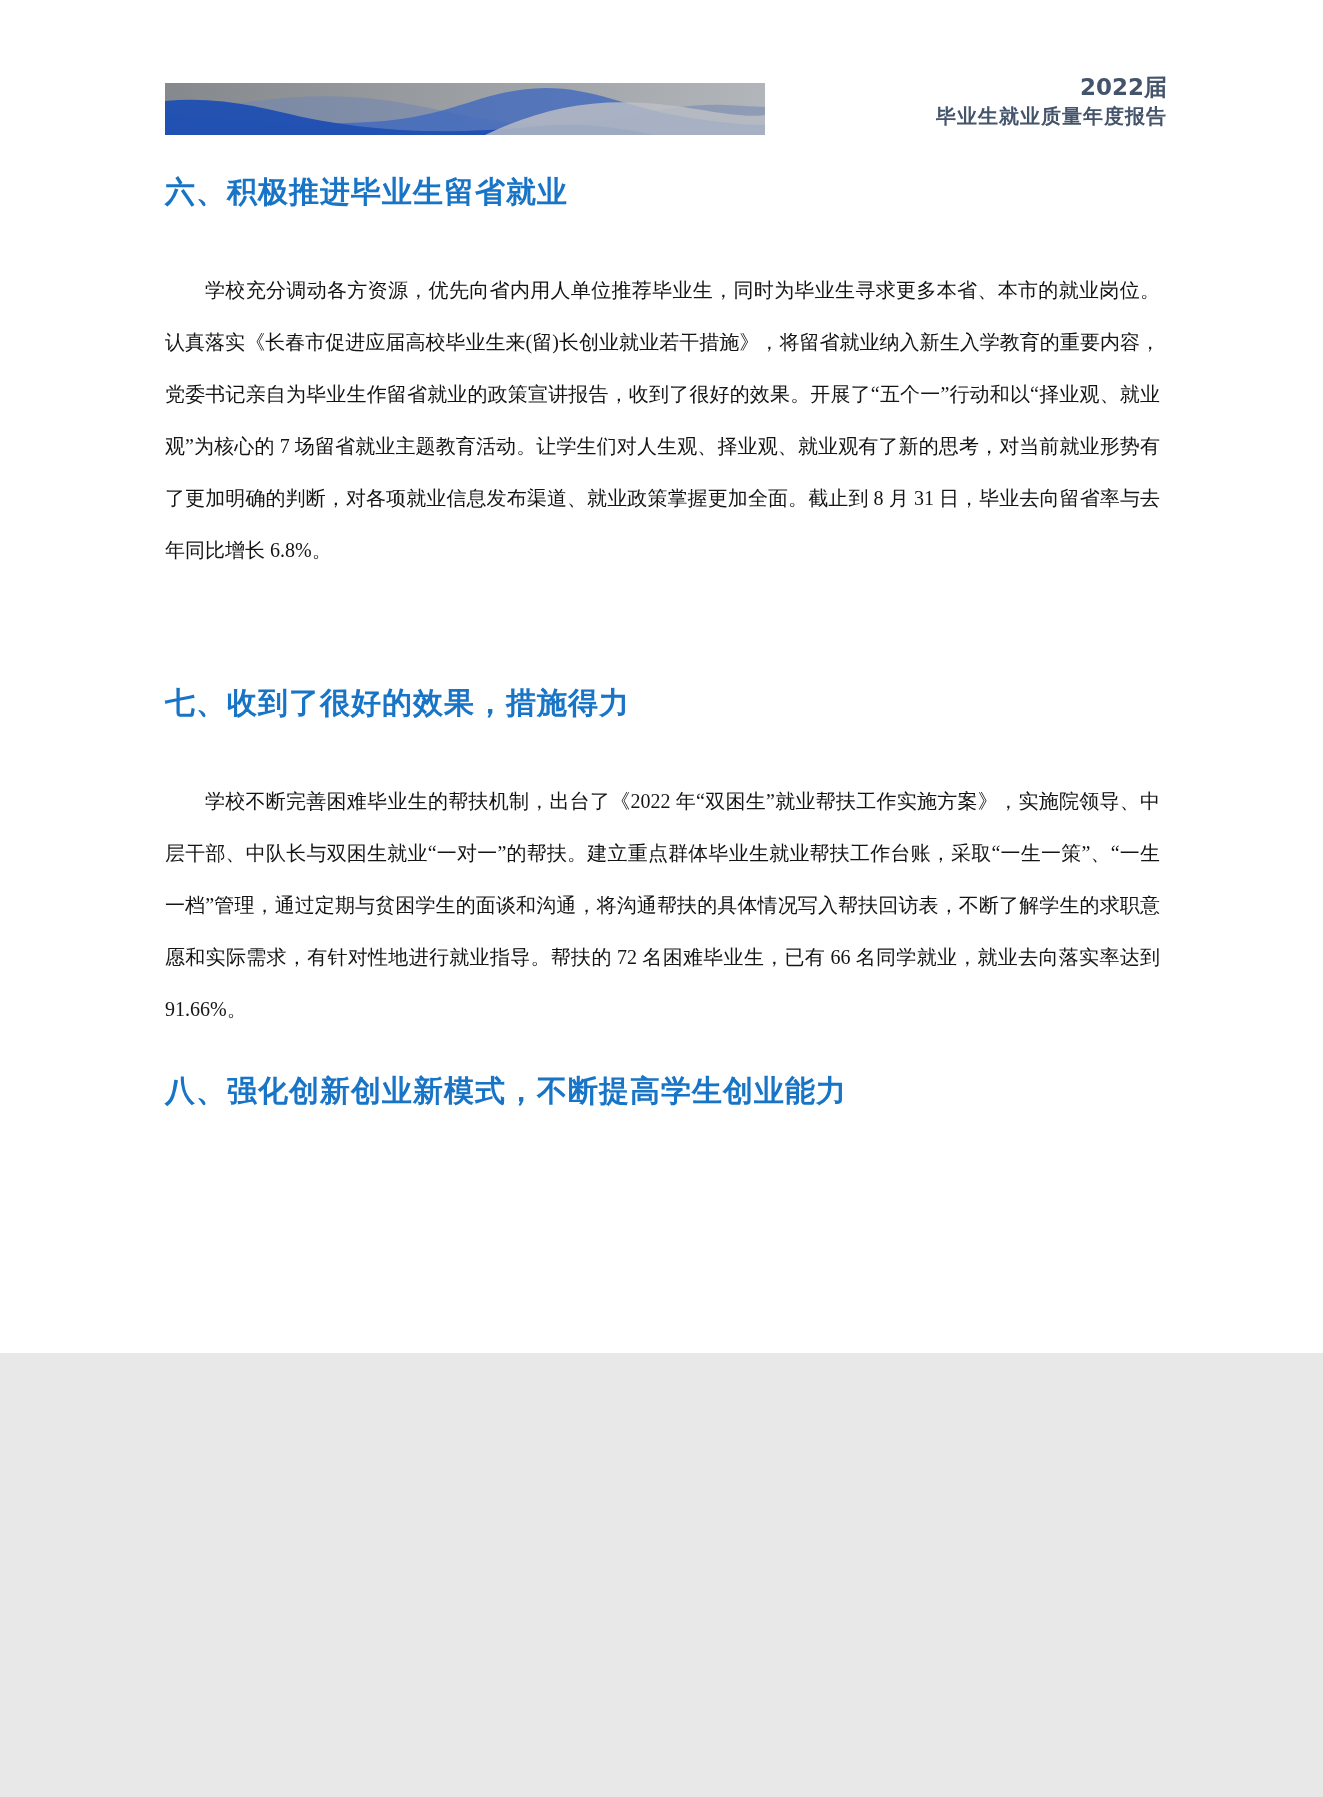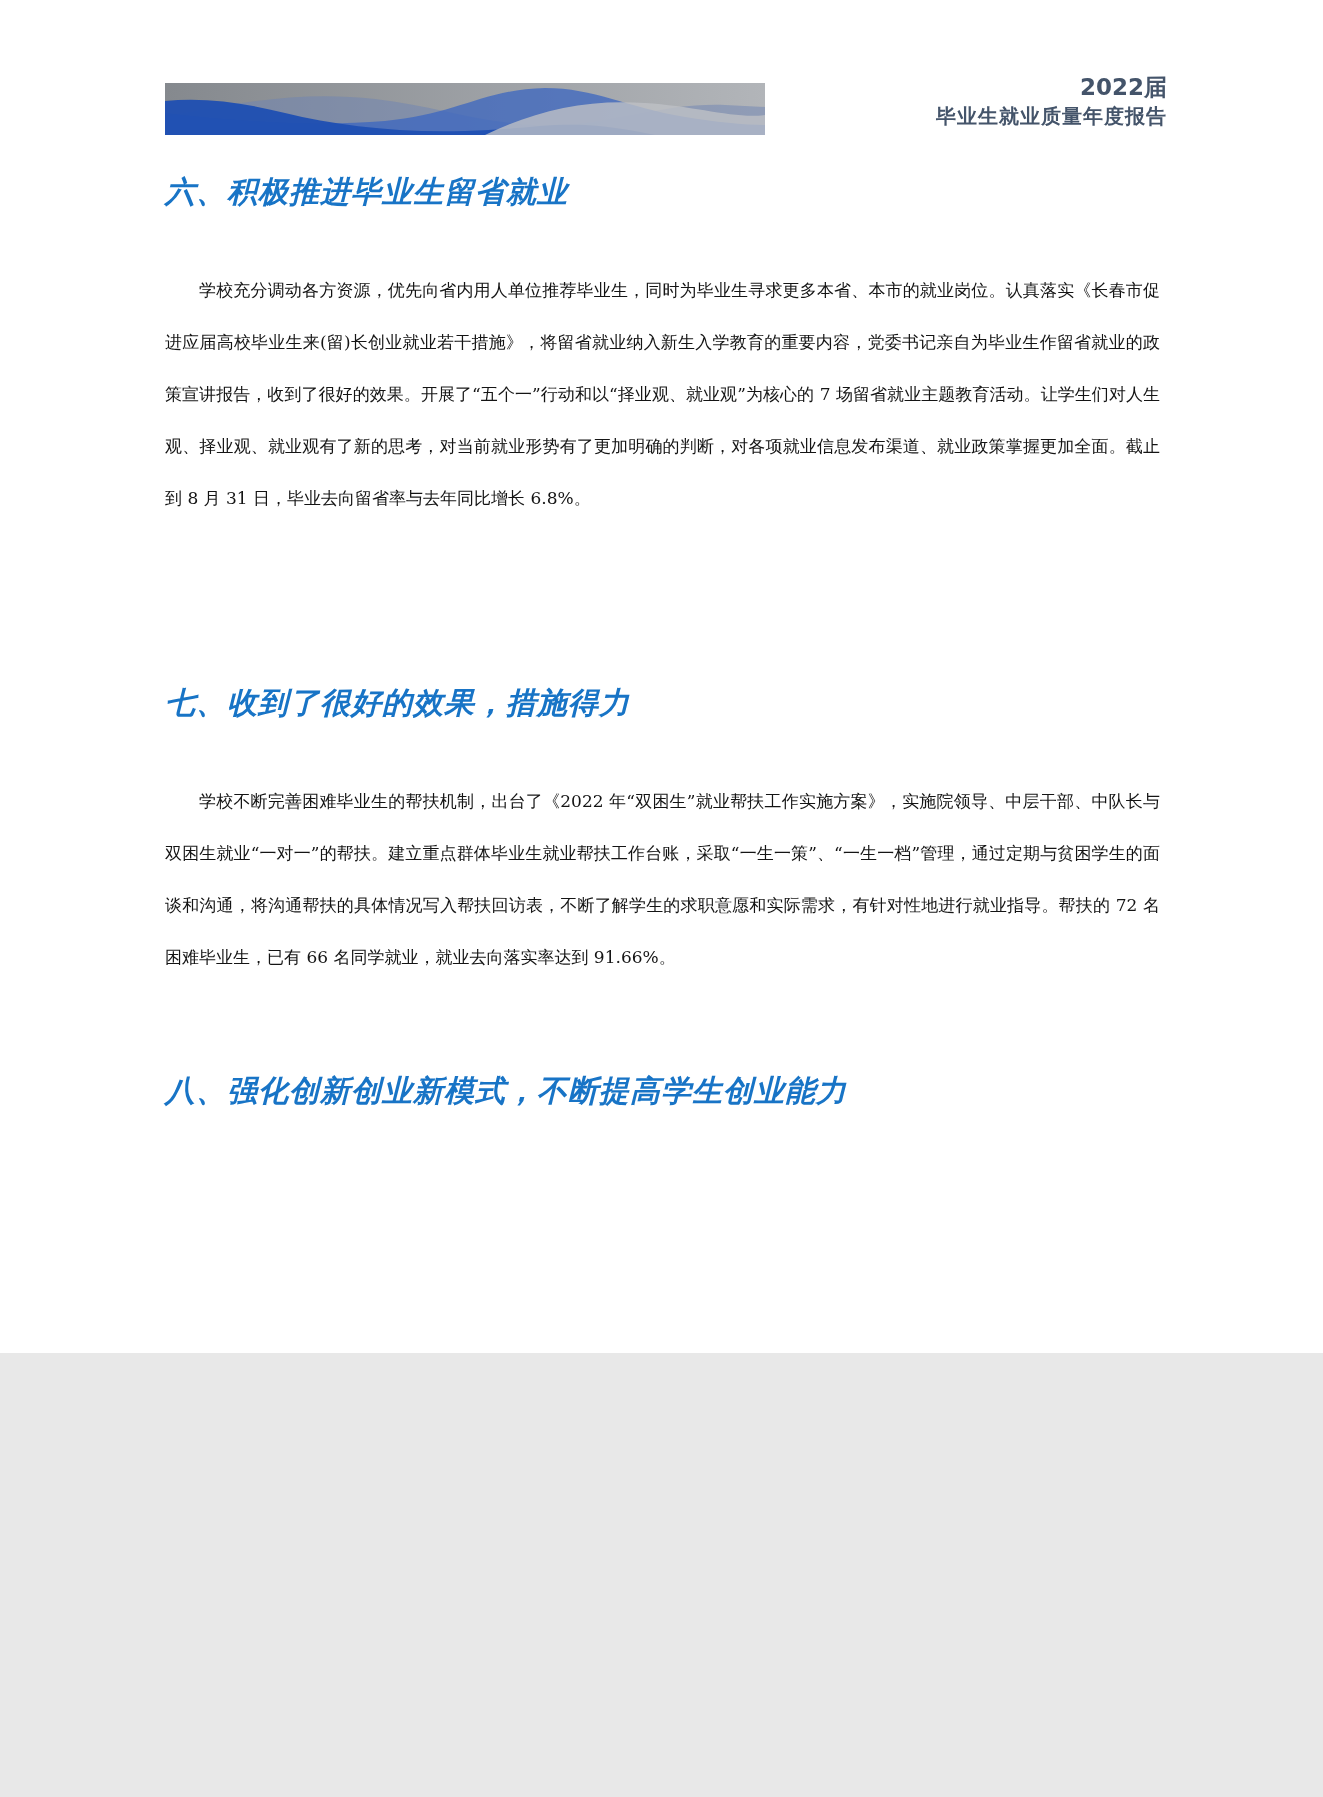--- a/index.html
+++ b/index.html
@@ -33,29 +33,29 @@
     position:absolute;left:165px;width:995px;
   }
   .sec h2{
     margin:0;
     font-family:"DejaVu Sans","Liberation Sans",sans-serif;
     font-weight:bold;
     font-size:30px;
     line-height:40px;
     color:#1874C6;
     letter-spacing:1px;
-    font-style:italic;
   }
   .sec p{
     margin:52px 0 0 0;
-    font-size:17px;
+    font-size:20px;
     line-height:52px;
     text-align:justify;
     text-indent:2em;
     color:#141414;
+    font-family:Liberation Serif, serif;
   }
   .sec1{top:172px;}
   .sec2{top:683px;}
   .sec3{top:1071px;}
   .page-number{
     position:absolute;left:0;top:1684px;width:100%;
     text-align:center;
     font-size:24px;
     color:#2E5FA3;
   }

